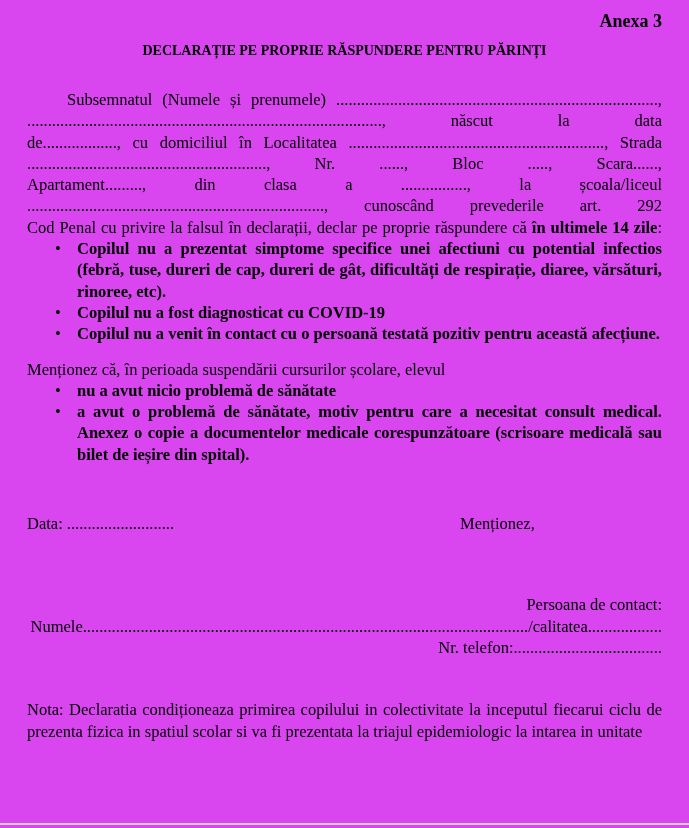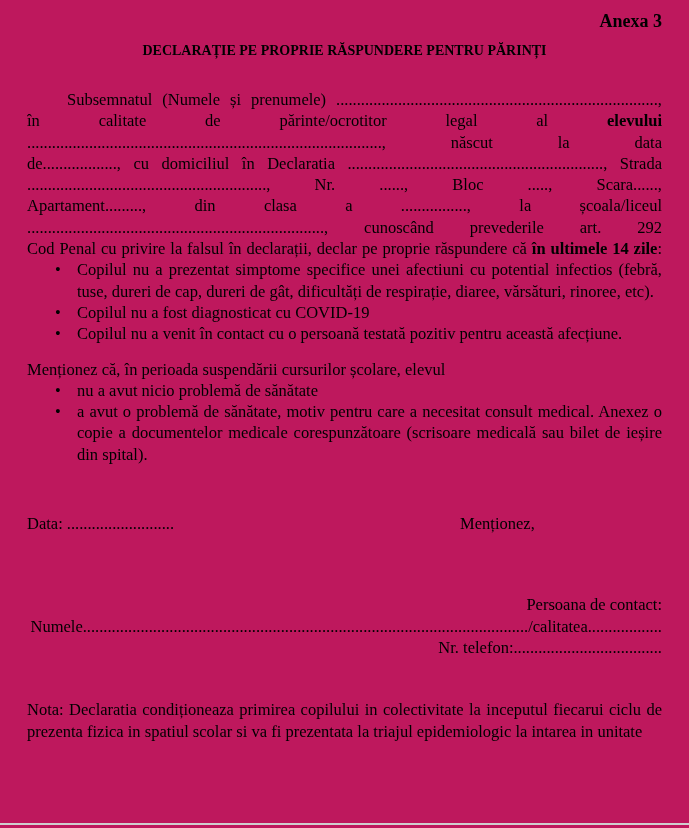--- a/index.html
+++ b/index.html
@@ -2,36 +2,36 @@
 <html><head>
 <meta charset="utf-8">
 <style>
   html,body{margin:0;padding:0;background:#ffffff;}
   .page{
     position:relative;
     width:689px;height:828px;
     box-sizing:border-box;
     padding:9px 27px 0 27px;
     overflow:hidden;
-    background:#be185d;
+    background:#d946ef;
     color:#000000;
     font-family:"Liberation Serif","DejaVu Serif",serif;
     font-size:16.5px;
     line-height:21.3px;
   }
   .anexa{text-align:right;font-weight:700;font-size:18px;line-height:24px;}
   .title{text-align:center;font-weight:700;font-size:14px;line-height:24px;margin-top:6px;}
   .decl{margin-top:26px;}
   .jline{text-align:justify;text-align-last:justify;overflow:hidden;}
   .jline.indent{text-indent:40px;}
   .jline.tight{word-spacing:-2.2px;}
   .blist{margin:0;padding:0;list-style:none;}
   .bitem{display:flex;}
   .bmark{flex:0 0 auto;width:22px;margin-left:28px;}
-  .btext{flex:1 1 auto;text-align:justify;}
+  .btext{flex:1 1 auto;text-align:justify;font-weight:bold;}
   .commitment{margin-left:25px;margin-top:21px;text-align:justify;}
   .mention-intro{margin-top:14px;text-align:left;}
   .sig-row{display:flex;margin-top:48px;}
   .sig-date{flex:0 0 auto;}
   .sig-label{margin-left:286px;}
   .contact{margin-top:60px;}
   .contact-line{text-align:right;overflow:hidden;white-space:nowrap;}
   .note{margin-top:41px;text-align:justify;}
   .bottom-edge{position:absolute;left:0;right:0;bottom:3px;height:2px;background:#cfcfcf;}
 </style>
@@ -39,23 +39,22 @@
 <body>
 
 <div class="page">
 
   <div class="anexa">Anexa 3</div>
 
   <div class="title">DECLARAȚIE PE PROPRIE RĂSPUNDERE PENTRU PĂRINȚI</div>
 
   <div class="decl">
     <div class="jline indent">Subsemnatul (Numele și prenumele) ..............................................................................,</div>
-    <div class="jline"><span>în calitate de părinte/ocrotitor legal al </span><b>elevului</b></div>
     <div class="jline">......................................................................................, născut la data</div>
-    <div class="jline">de.................., cu domiciliul în Declaratia .............................................................., Strada</div>
+    <div class="jline">de.................., cu domiciliul în Localitatea .............................................................., Strada</div>
     <div class="jline">.........................................................., Nr. ......, Bloc ....., Scara......,</div>
     <div class="jline">Apartament........., din clasa a ................, la școala/liceul</div>
     <div class="jline">........................................................................, cunoscând prevederile art. 292</div>
     <div class="jline tight"><span>Cod Penal cu privire la falsul în declarații, declar pe proprie răspundere că </span><b>în ultimele 14 zile</b><span>:</span></div>
   </div>
 
   <ul class="blist">
     <li class="bitem">
       <span class="bmark">•</span>
       <span class="btext">Copilul  nu a prezentat simptome specifice unei afectiuni cu potential infectios  (febră, tuse, dureri de cap, dureri de gât, dificultăți de respirație, diaree, vărsături, rinoree, etc).</span>

